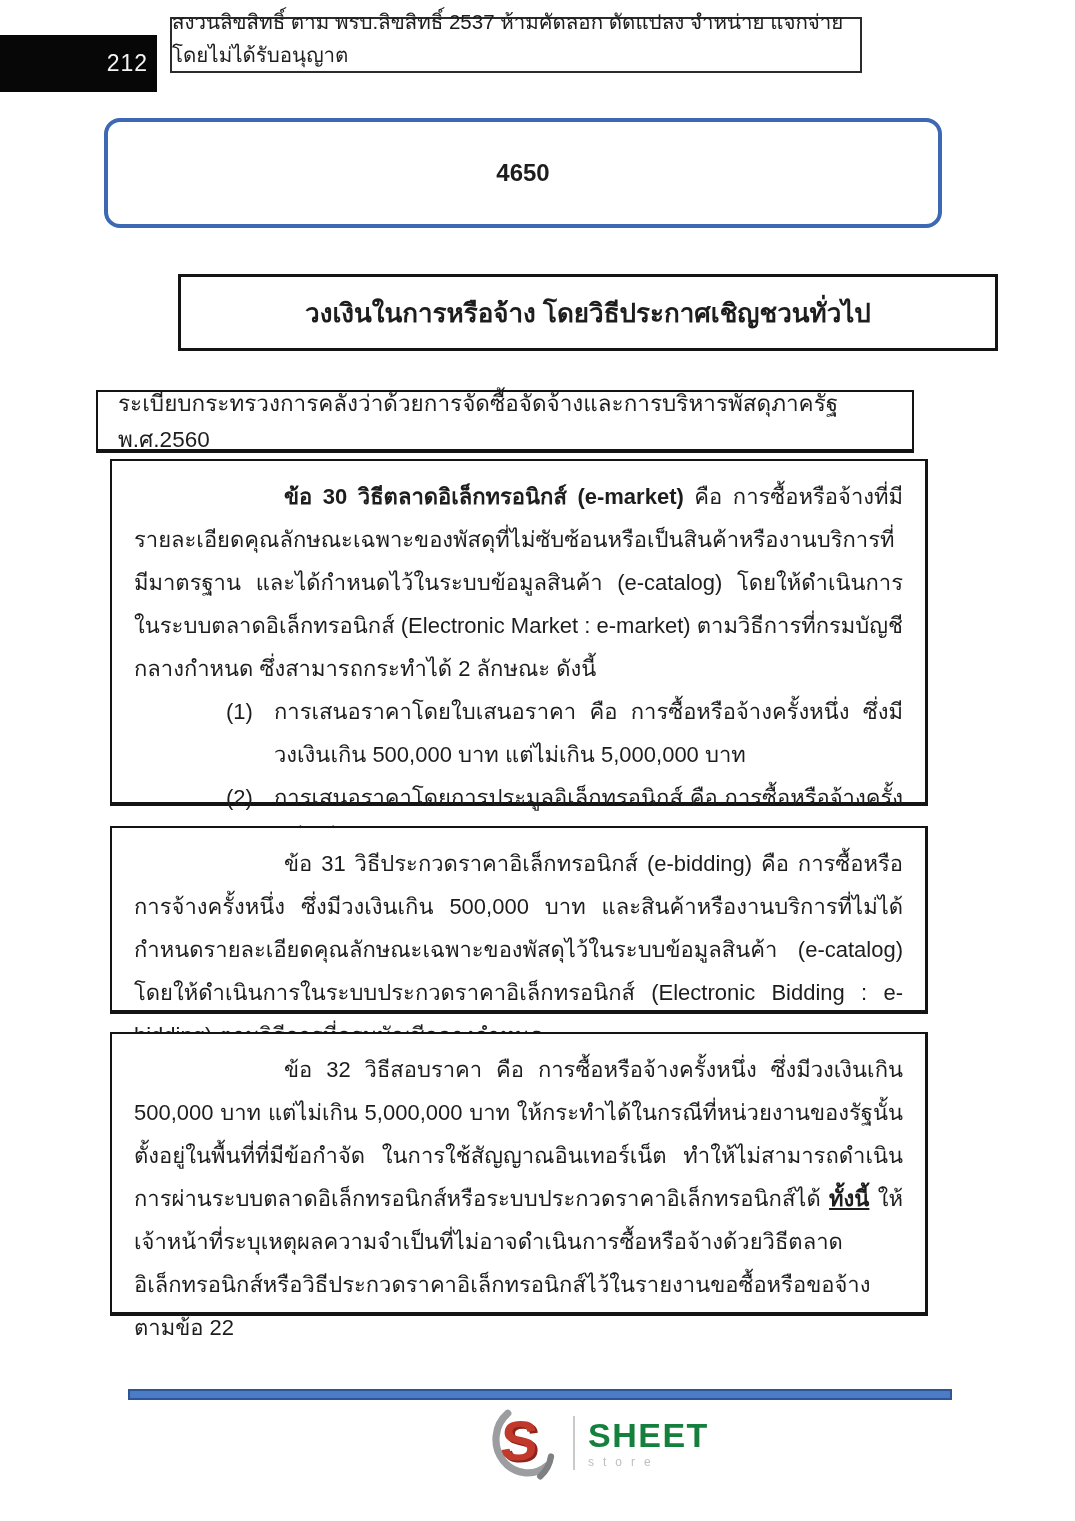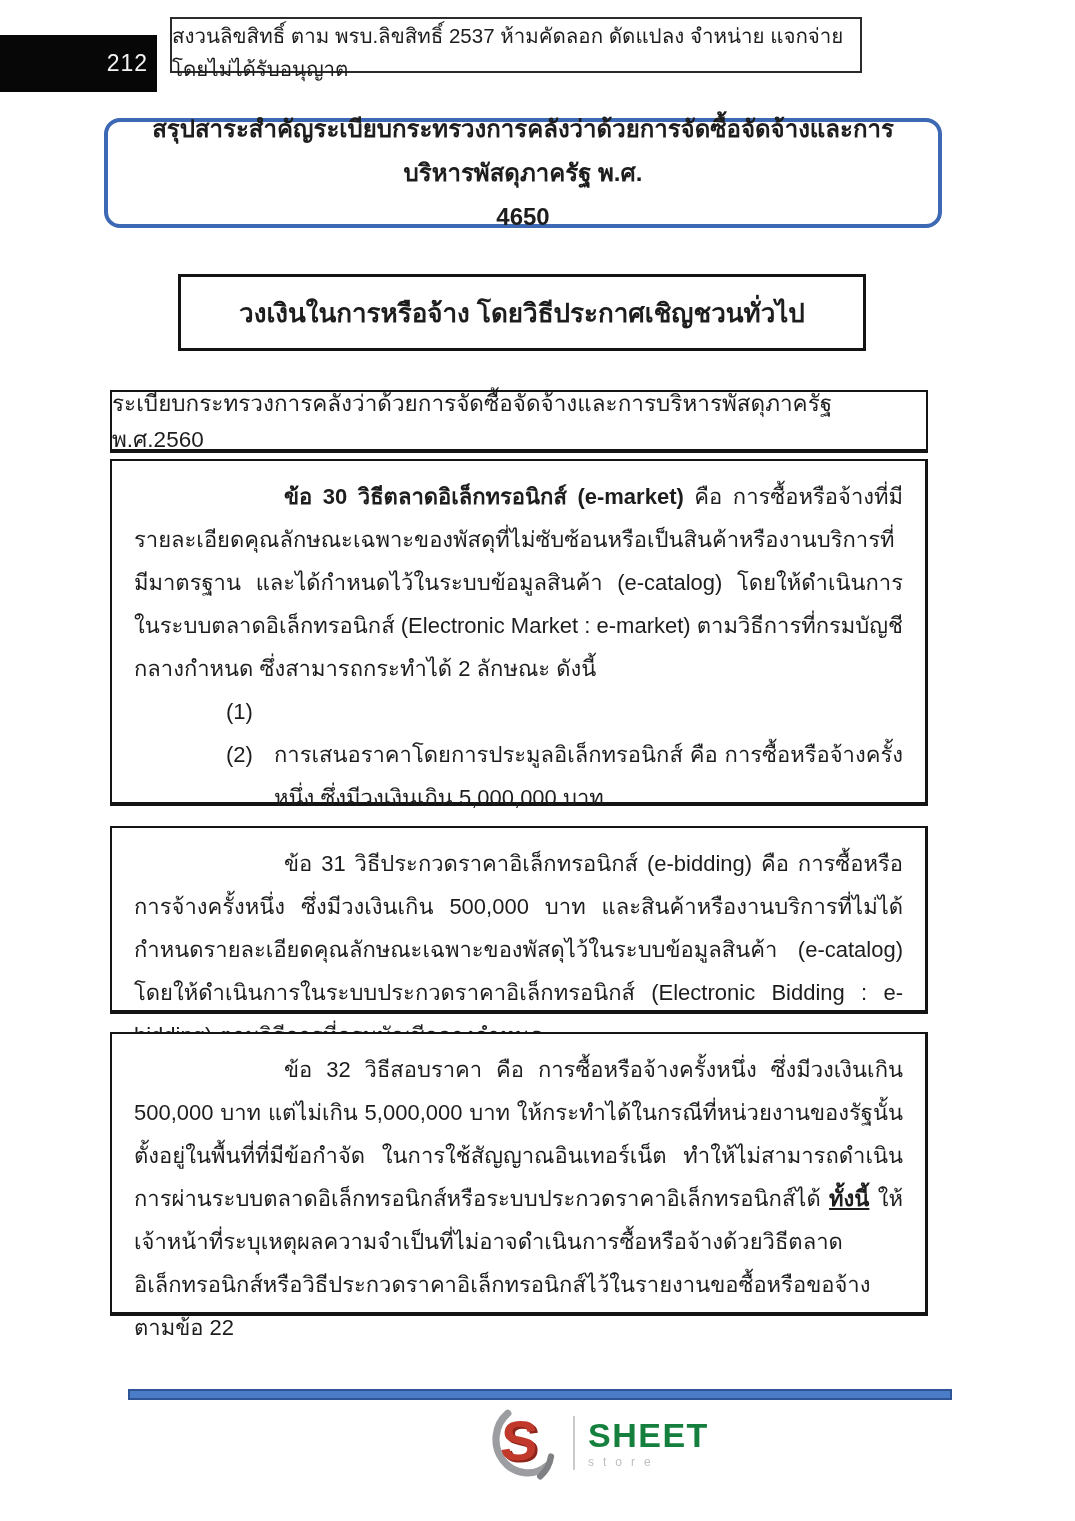--- a/index.html
+++ b/index.html
@@ -13,46 +13,46 @@
   
   .page-num{
     left:0;top:35px;width:157px;height:57px;background:#070707;color:#f4f4f4;
     display:flex;align-items:center;justify-content:flex-end;
     padding-right:9px;font-size:23px;letter-spacing:1px;
   }
 
   
   .copyright{
     left:170px;top:17px;width:692px;height:56px;border:2px solid #2b2b2b;
-    display:flex;align-items:flex-start;justify-content:center;
+    display:flex;align-items:flex-end;justify-content:center;
     font-size:20.5px;background:#fff;
   }
 
   
   .banner{
     left:104px;top:118px;width:838px;height:110px;
     border:4px solid #3c68b4;border-radius:16px;background:#fff;
     display:flex;flex-direction:column;align-items:center;justify-content:center;
     font-weight:bold;font-size:24px;line-height:44px;text-align:center;
     padding:0 30px;
   }
 
   
   .topic{
-    left:178px;top:274px;width:688px;height:77px;border:3px solid #141414;
+    left:178px;top:274px;width:820px;height:77px;border:3px solid #141414;
     display:flex;align-items:center;justify-content:center;
     font-weight:bold;font-size:26px;background:#fff;
   }
 
   
   .reg-header{
-    left:110px;top:390px;width:818px;height:63px;
+    left:96px;top:390px;width:818px;height:63px;
     border:2px solid #141414;border-bottom-width:4px;
     display:flex;align-items:center;justify-content:flex-end;
-    font-size:22.5px;background:#fff;
+    font-size:22.5px;background:#fff;padding-left:20px;
   }
 
   
   .content-box{
     left:110px;width:818px;background:#fff;
     border:2px solid #141414;border-right-width:3px;border-bottom-width:4px;
     font-size:22px;line-height:43px;padding:14px 22px 0 22px;
   }
   .box30{top:459px;height:347px;}
   .box31{top:826px;height:188px;padding-top:14px;}
@@ -90,36 +90,36 @@
 
   <div class="abs page-num">
     <span>212</span>
   </div>
 
   <div class="abs copyright">
     <span>สงวนลิขสิทธิ์ ตาม พรบ.ลิขสิทธิ์ 2537 ห้ามคัดลอก ดัดแปลง จำหน่าย แจกจ่าย โดยไม่ได้รับอนุญาต</span>
   </div>
 
   <div class="abs banner">
-    <div>สรุปสาระสำคัญระเบียบกระทรวงการคลังว่าด้วยการจัดซื้อจัดจ้างและการบริหารพัสดุภาครัฐ พ.ศ.</div>
     <div>4650</div>
   </div>
 
   <div class="abs topic">
     <span>วงเงินในการหรือจ้าง โดยวิธีประกาศเชิญชวนทั่วไป</span>
   </div>
 
   <div class="abs reg-header">
     <span>ระเบียบกระทรวงการคลังว่าด้วยการจัดซื้อจัดจ้างและการบริหารพัสดุภาครัฐ พ.ศ.2560</span>
   </div>
 
   <section class="abs content-box box30">
     <p><strong>ข้อ 30 วิธีตลาดอิเล็กทรอนิกส์  (e-market)</strong><span> คือ การซื้อหรือจ้างที่มีรายละเอียดคุณลักษณะเฉพาะของพัสดุที่ไม่ซับซ้อนหรือเป็นสินค้าหรืองานบริการที่มีมาตรฐาน  และได้กำหนดไว้ในระบบข้อมูลสินค้า  (e-catalog) โดยให้ดำเนินการในระบบตลาดอิเล็กทรอนิกส์ (Electronic Market : e-market) ตามวิธีการที่กรมบัญชีกลางกำหนด  ซึ่งสามารถกระทำได้ 2 ลักษณะ ดังนี้</span></p>
     <div class="item">
       <span class="marker">(1)</span>
+      <span class="txt">การเสนอราคาโดยใบเสนอราคา คือ การซื้อหรือจ้างครั้งหนึ่ง ซึ่งมีวงเงินเกิน  500,000 บาท แต่ไม่เกิน 5,000,000 บาท</span>
     </div>
     <div class="item">
       <span class="marker">(2)</span>
       <span class="txt">การเสนอราคาโดยการประมูลอิเล็กทรอนิกส์ คือ การซื้อหรือจ้างครั้งหนึ่ง ซึ่งมีวงเงินเกิน 5,000,000 บาท</span>
     </div>
   </section>
 
   <section class="abs content-box box31">
     <p>ข้อ 31 วิธีประกวดราคาอิเล็กทรอนิกส์ (e-bidding) คือ การซื้อหรือการจ้างครั้งหนึ่ง  ซึ่งมีวงเงินเกิน 500,000 บาท และสินค้าหรืองานบริการที่ไม่ได้กำหนดรายละเอียดคุณลักษณะเฉพาะของพัสดุไว้ในระบบข้อมูลสินค้า (e-catalog) โดยให้ดำเนินการในระบบประกวดราคาอิเล็กทรอนิกส์ (Electronic Bidding : e-bidding) ตามวิธีการที่กรมบัญชีกลางกำหนด</p>
   </section>

